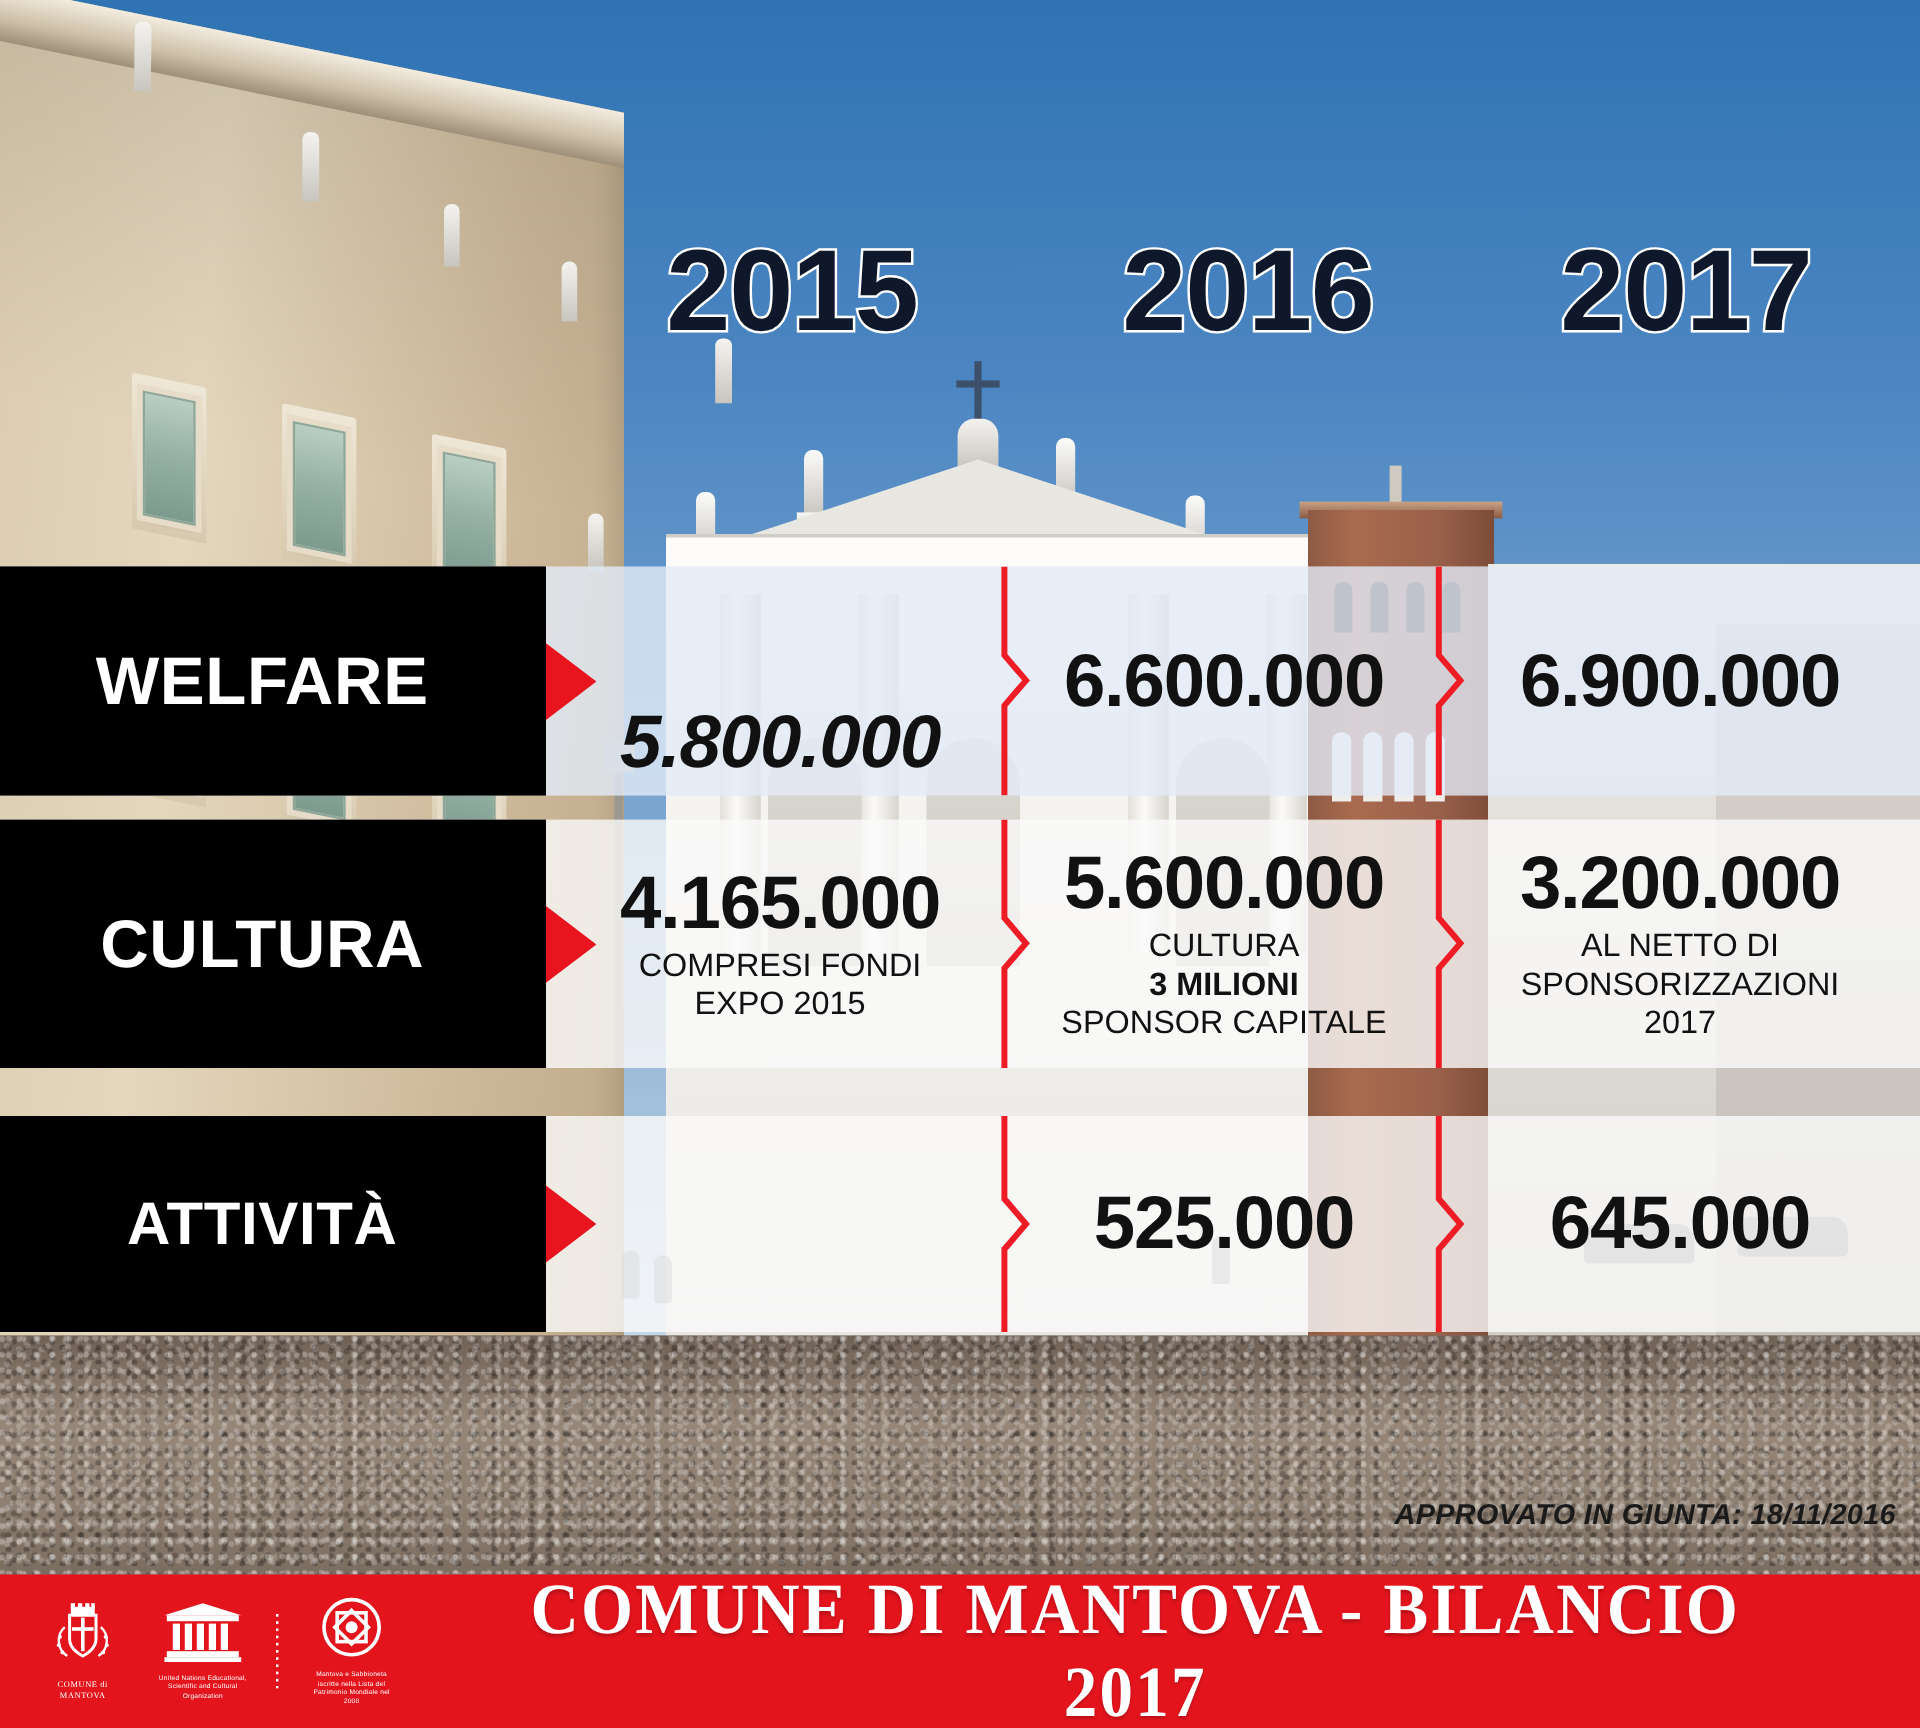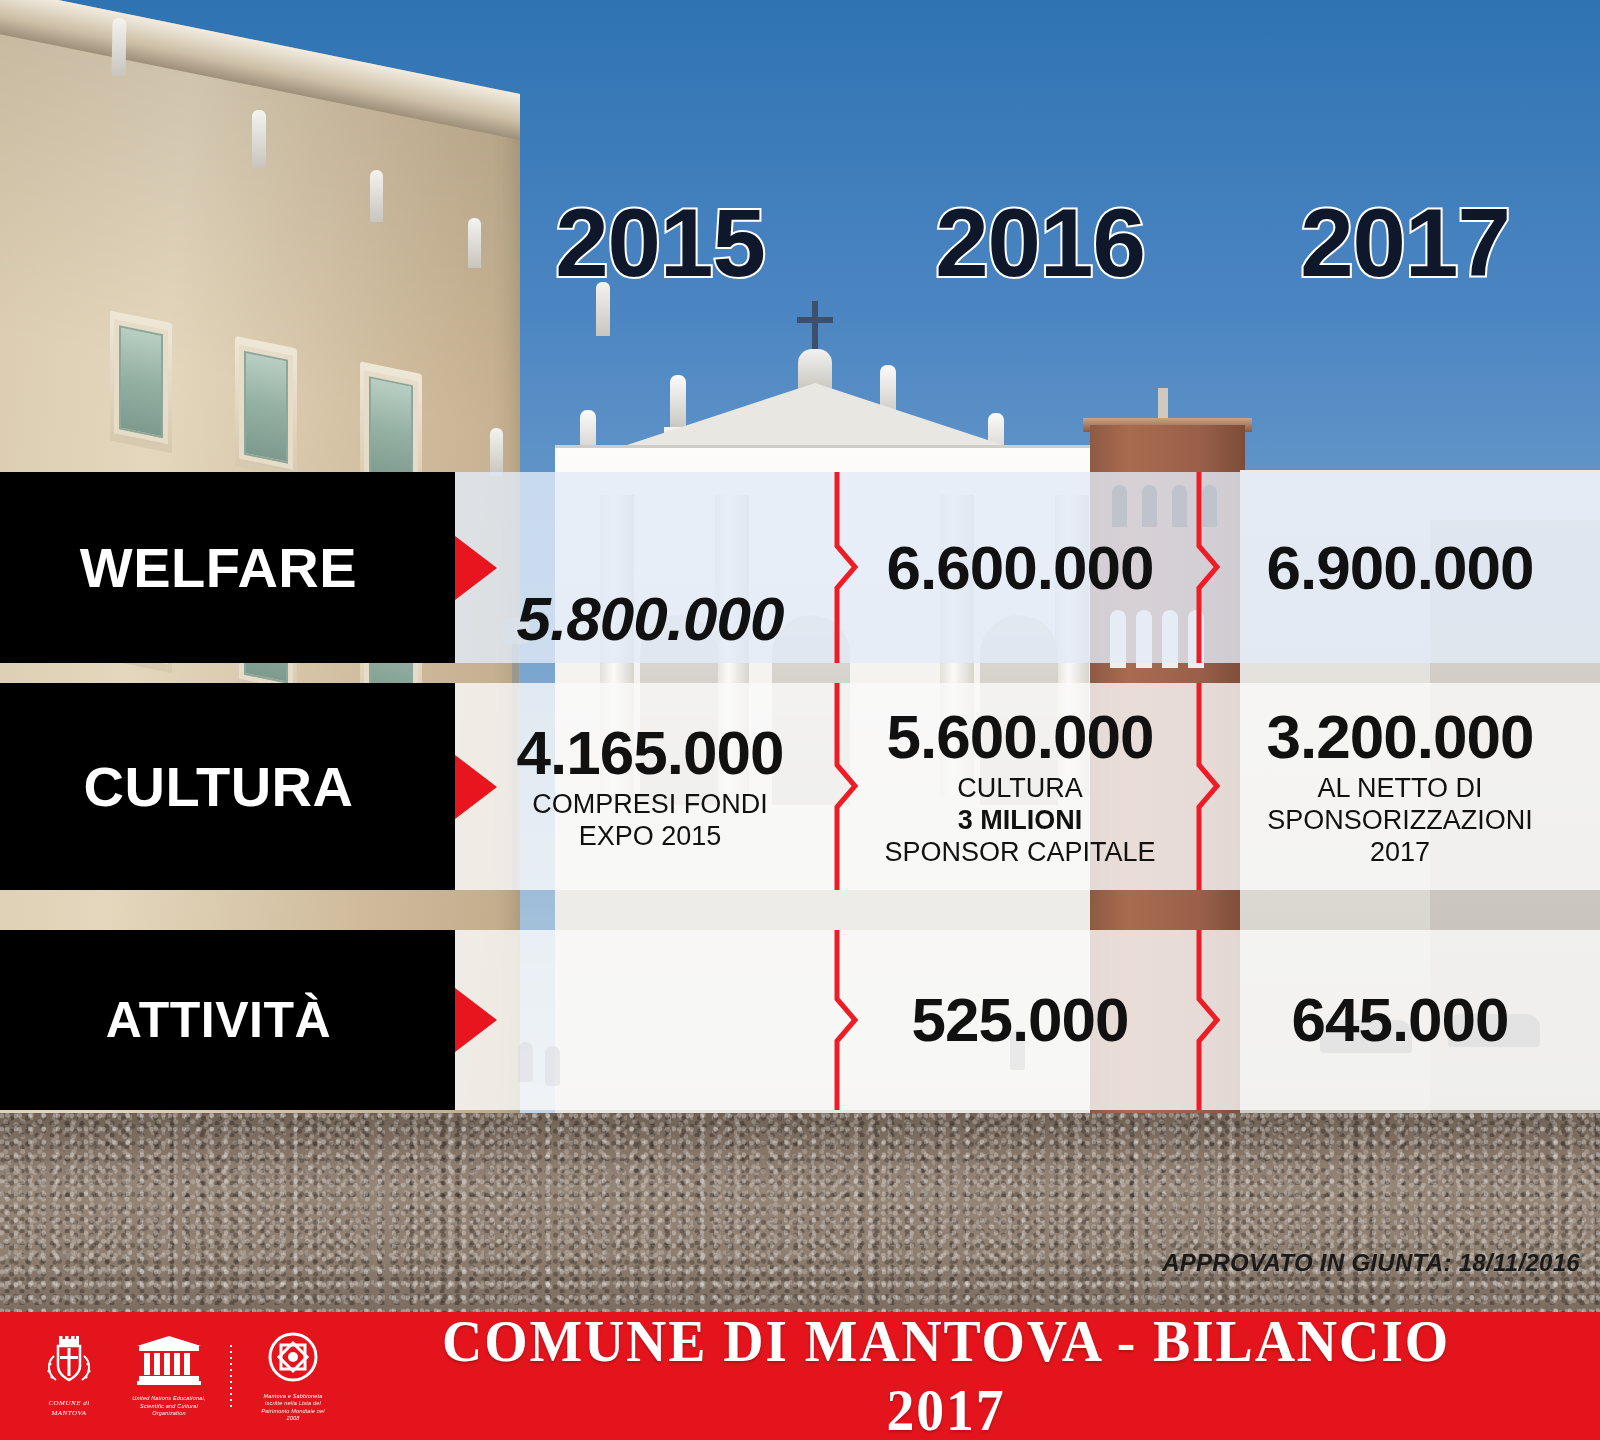--- a/index.html
+++ b/index.html
@@ -244,21 +244,21 @@
     font-family:"Liberation Sans", sans-serif;
     letter-spacing:.3px;
   }
 
   
   .footer {
     position:absolute; left:0; top:1312px; width:1600px; height:128px;
     background:#e4141d;
     display:flex; align-items:center;
   }
-  .logos { display:flex; align-items:center; gap:22px; margin-left:30px;font-style:italic; }
+  .logos { display:flex; align-items:center; gap:22px; margin-left:30px; }
   .logo-box { display:flex; flex-direction:column; align-items:center; }
   .logo-cap {
     color:#fff; font-size:5.5px; line-height:1.35; text-align:center;
     font-family:"Liberation Sans", sans-serif; letter-spacing:.2px; margin-top:3px;
     max-width:78px;
   }
   .logo-cap.crest { font-family:"Liberation Serif", serif; font-size:7px; letter-spacing:.5px; }
   .dotted-sep {
     width:2px; height:62px;
     background-image:linear-gradient(#fff 40%, rgba(255,255,255,0) 0%);

